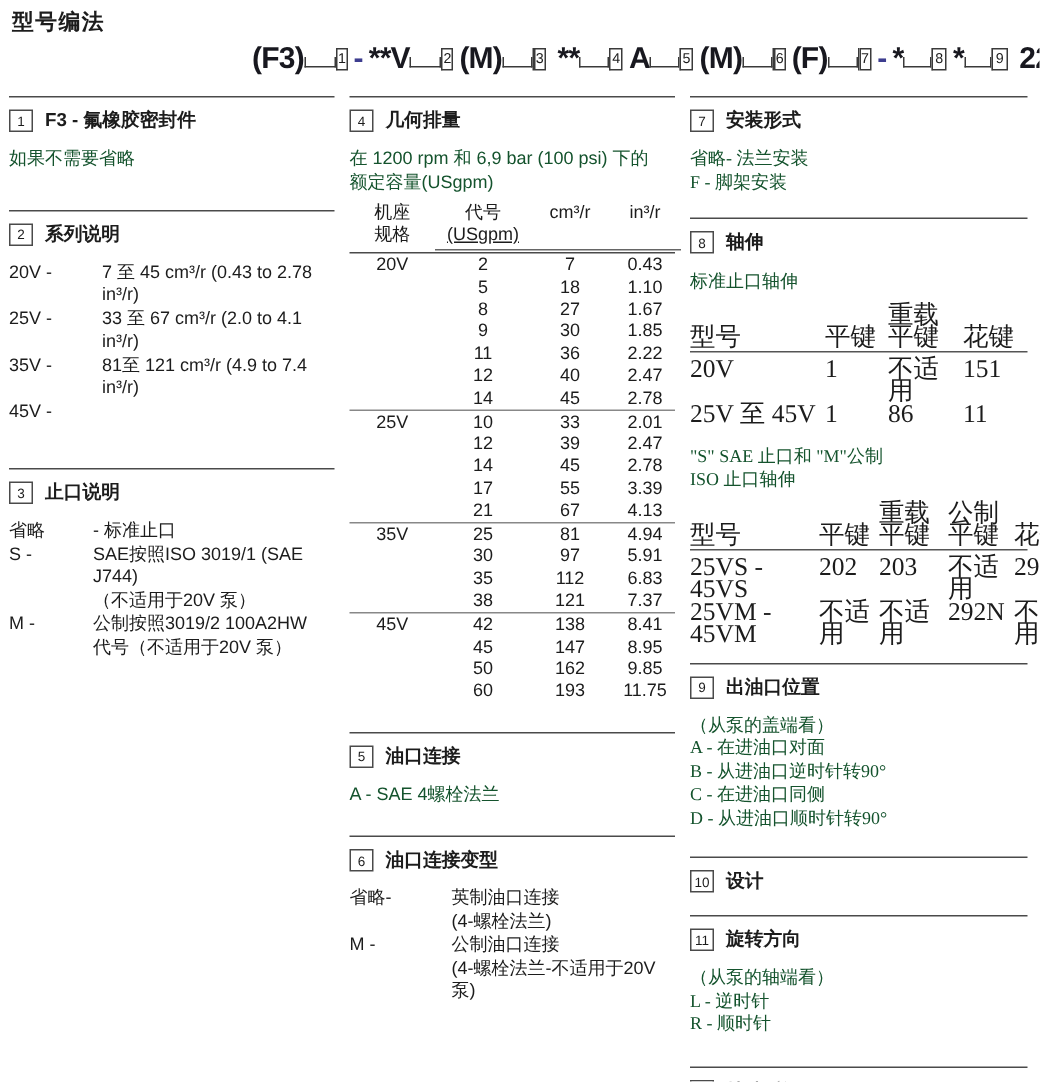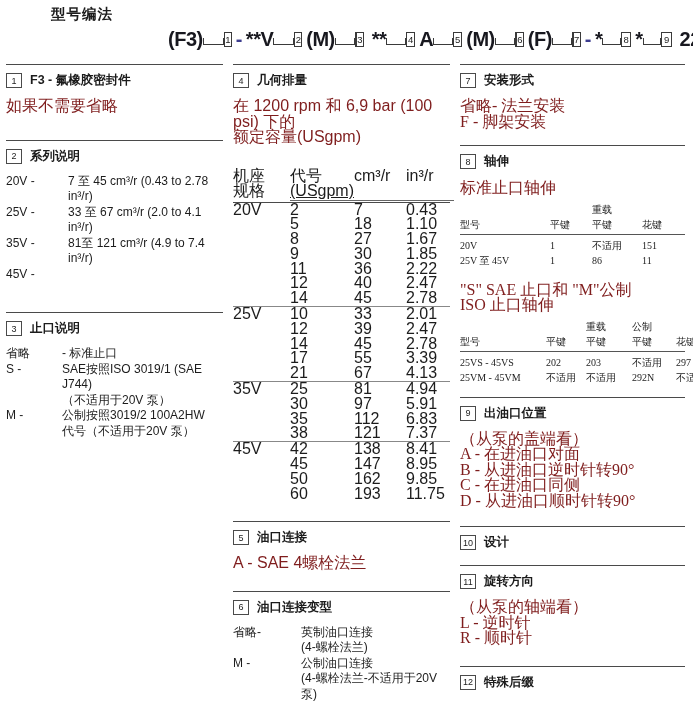--- a/index.html
+++ b/index.html
@@ -1,21 +1,21 @@
 <!DOCTYPE html>
 <html><head>
 <meta charset="utf-8">
 <style>
   html,body{margin:0;padding:0;}
   body{
     width:693px;height:721px;overflow:hidden;background:#ffffff;
     font-family:"Liberation Sans","DejaVu Sans",sans-serif;
     color:#1c1c1c;position:relative;
   }
-  .page-title{font-size:14.5px;font-weight:bold;padding:5px 0 0 8px;letter-spacing:1px;margin-left:43px;}
+  .page-title{font-size:14.5px;font-weight:bold;padding:5px 0 0 8px;letter-spacing:1px;}
 
   
   .code-diagram{display:flex;align-items:flex-start;margin:4px 0 0 166px;}
   .mseg{display:flex;flex-direction:row;align-items:center;margin:0 2px;}
   .mtext{font-size:20px;font-weight:bold;line-height:23px;color:#18181f;white-space:pre;letter-spacing:-0.5px;}
   .mseg[data-kind="dash"] .mtext{color:#3d3d8f;}
   .bracket{height:6px;width:78%;min-width:10px;border-left:1px solid #3a3a3a;border-right:1px solid #3a3a3a;border-bottom:1px solid #3a3a3a;margin-top:3px;}
   .leader{width:1px;height:15px;background:#3a3a3a;}
   .numbox{width:14px;height:13px;border:1px solid #3a3a3a;font-size:9.5px;font-weight:normal;display:flex;align-items:center;justify-content:center;background:#fff;}
   .mseg[data-kind="dash"] .bracket,.mseg[data-kind="dash"] .leader,.mseg[data-kind="dash"] .numbox{visibility:hidden;width:0;min-width:0;border:none;}
@@ -24,40 +24,40 @@
 
   
   .cols{display:flex;padding:0 6px;margin-top:13px;}
   .col{width:227px;box-sizing:border-box;padding-right:10px;}
   .col:last-child{padding-right:2px;}
 
   .sec{border-top:1px solid #4a4a4a;padding-top:7px;}
   .sec-h{display:flex;align-items:center;margin-bottom:9px;}
   .sec-num{flex:none;width:14px;height:13px;border:1px solid #4a4a4a;font-size:9px;display:flex;align-items:center;justify-content:center;margin-right:8px;}
   .sec-title{font-weight:bold;font-size:12.5px;}
-  .txt{font-size:16px;line-height:15.5px;color:#7f1d1d;}
+  .txt{font-size:12px;line-height:15.5px;color:#14532d;}
   .serif .txt, .serif .stable{font-family:"Liberation Serif","DejaVu Serif",serif;}
 
   .lrow{display:flex;font-size:12px;line-height:15.5px;gap:16px;}
   .lrow .lbl{flex:none;}
   .lrow .val{flex:1;}
   .w44 .lbl{width:46px;}
   .w40 .lbl{width:40px;}
   .w52 .lbl{width:52px;}
 
   
-  .dtable{margin-top:23px;font-size:16px;}
+  .dtable{margin-top:5px;font-size:12px;text-align:center;}
   .dhrow{display:grid;grid-template-columns:57px 64px 52px 48px;line-height:15px;}
   .dhrow2 .uline{border-bottom:1px solid #666;grid-column:2/5;display:grid;grid-template-columns:64px 52px 48px;padding-bottom:2px;text-decoration:underline;}
   .dbody{border-top:1px solid #4a4a4a;margin-top:1px;}
   .drow{display:grid;grid-template-columns:57px 64px 52px 48px;line-height:14.8px;}
   .drow[data-sep="1"]{border-top:1px solid #888;}
 
   
-  .stable{font-size:10px;line-height:15px;margin-top:4px;}
+  .stable{font-size:17px;line-height:15px;margin-top:4px;}
   .sgrid1{display:grid;grid-template-columns:90px 42px 50px 40px;}
   .sgrid2{display:grid;grid-template-columns:86px 40px 46px 44px 40px;}
   .shead-bot{border-bottom:1px solid #555;padding-bottom:2px;margin-bottom:3px;}
   .mt6{margin-top:6px;} .mt10{margin-top:10px;} .mt14{margin-top:14px;}
 
   
   .mb26{margin-bottom:26px;} .mb30{margin-bottom:30px;} .mb20{margin-bottom:20px;}
   .mb16{margin-bottom:16px;} .mb12{margin-bottom:12px;} .mb14{margin-bottom:14px;}
   .mb18{margin-bottom:18px;}
 </style>

